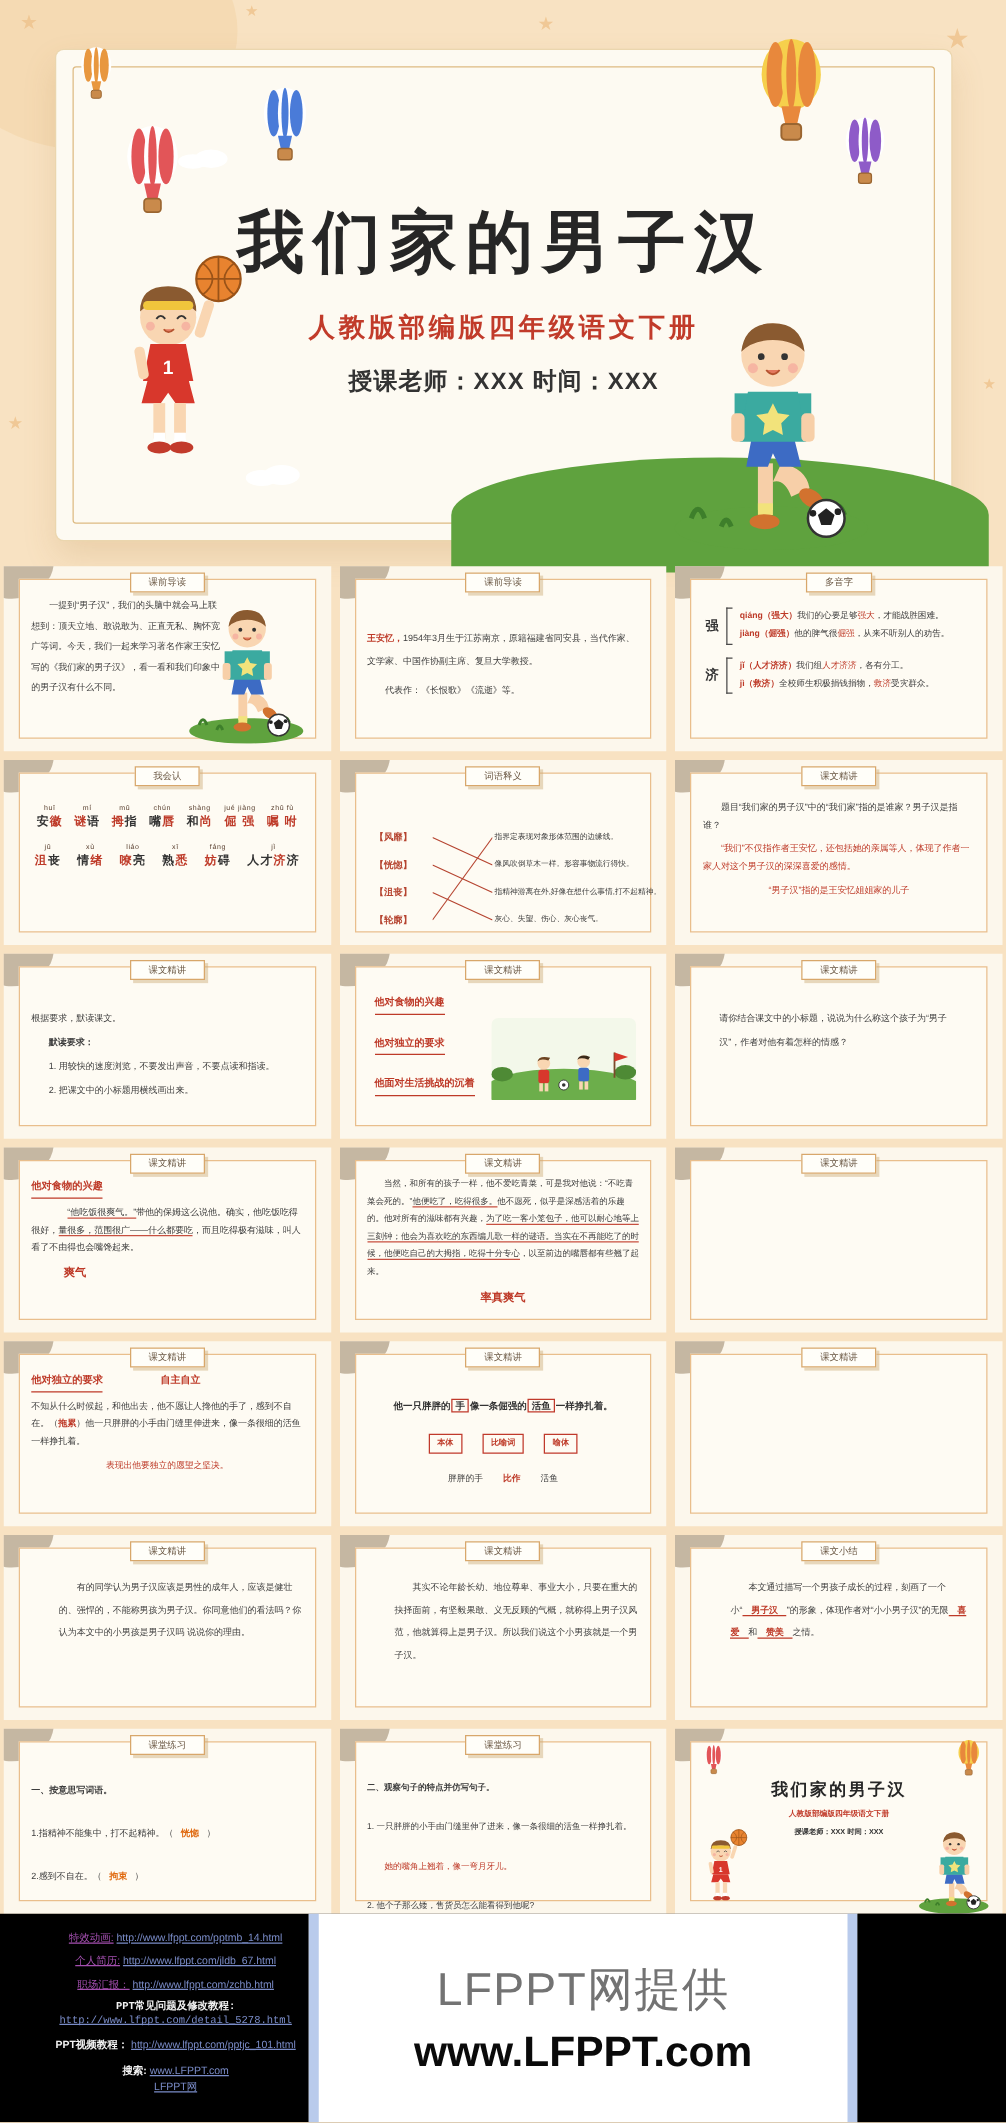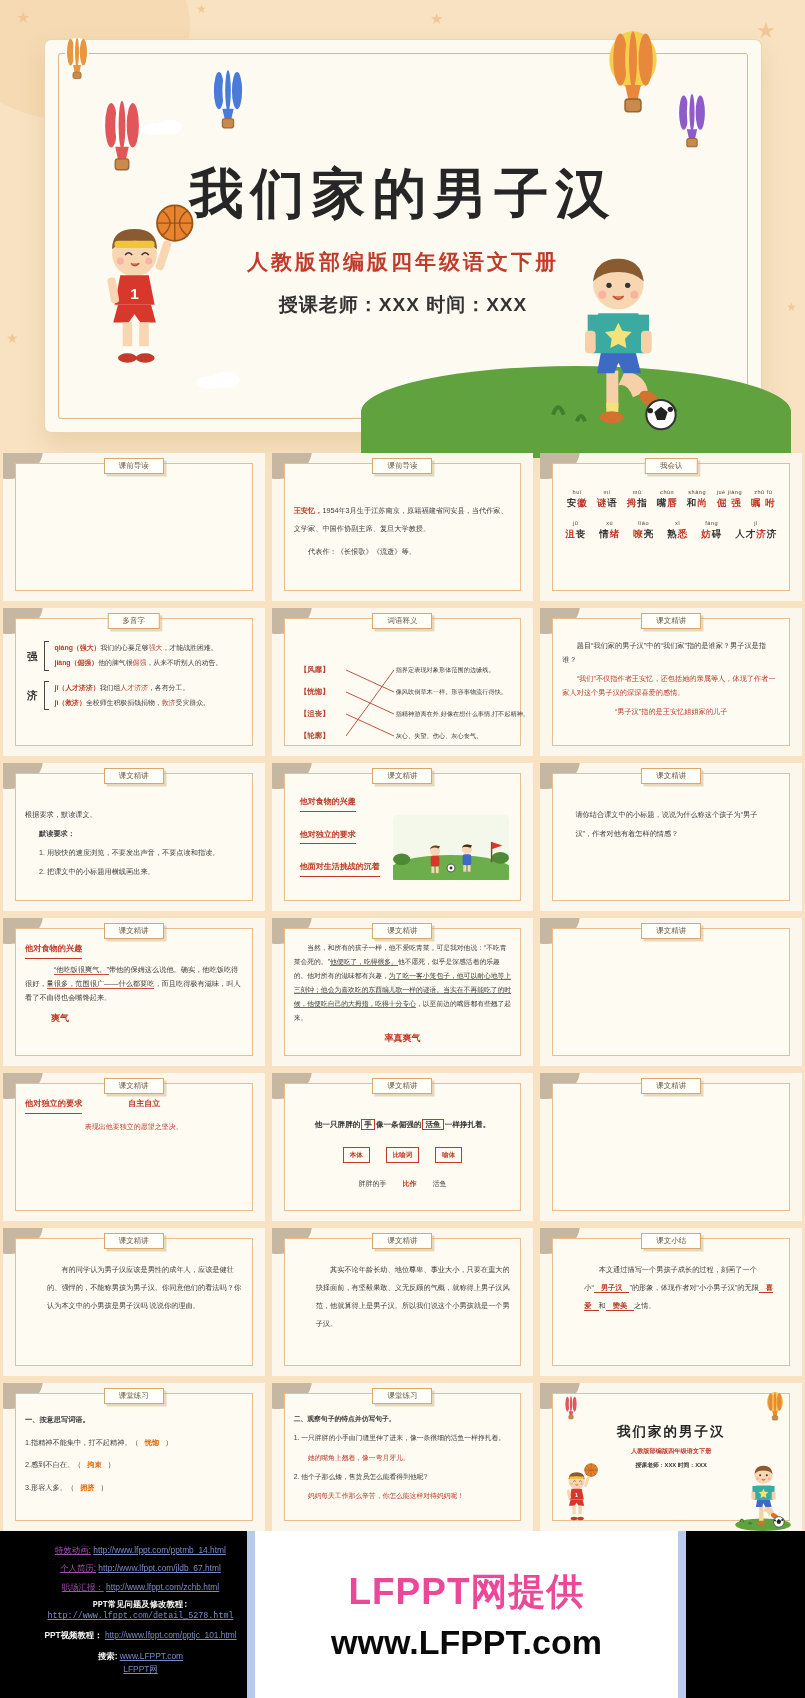--- a/index.html
+++ b/index.html
@@ -88,21 +88,21 @@
   .s14bottom{display:flex;justify-content:center;align-items:baseline;gap:16px;margin-top:14px;font-size:7px;}
   
   .c-s15{padding-top:14px;}
   .c-s15 .para{line-height:2.4;}
   .kword{color:#BE3A28;font-weight:bold;border-bottom:1px solid #BE3A28;}
   
   .c-justify .para{line-height:2.5;margin-top:10px;margin-left:22px;}
   
   .blank{color:#BE3A28;font-weight:bold;border-bottom:1px solid #BE3A28;padding:0 7px;}
   
-  .exq{margin:6px 0;}
+  .exq{margin:18px 0;}
   .c-s19 .exq{line-height:2.3;}
   .exa{color:#BE3A28;margin:2px 0 6px 14px;}
   
   .mini .m-title{position:absolute;top:40px;left:0;width:100%;text-align:center;font-size:13.5px;font-weight:bold;
                  letter-spacing:2px;color:#262626;}
   .mini .m-sub{position:absolute;top:64px;left:0;width:100%;text-align:center;font-size:6.2px;font-weight:bold;color:#C13B2A;}
   .mini .m-teach{position:absolute;top:78px;left:0;width:100%;text-align:center;font-size:5.8px;font-weight:bold;color:#333;}
   .mini .mboyL{position:absolute;left:14px;bottom:4px;width:52px;height:68px;}
   .mini .mboyR{position:absolute;right:10px;bottom:0px;width:58px;height:72px;}
   .mini .mbal1{left:22px;top:12px;width:18px;height:28px;}
@@ -111,21 +111,21 @@
   .footer{position:absolute;left:0;top:1531px;width:805px;height:167px;background:#000;display:flex;}
   .flinks{width:247px;box-sizing:border-box;padding:14px 0 0 34px;font-size:8.4px;line-height:1.35;}
   .fline{margin-bottom:7px;white-space:nowrap;text-align:center;}
   .fwrap{white-space:normal;font-family:Liberation Mono, monospace;}
   .flabel{color:#A44FB0;text-decoration:underline;cursor:pointer;}
   .furl{color:#7A8CC8;text-decoration:underline;cursor:pointer;}
   .flabel-w{color:#F2F2F2;font-weight:bold;}
   .fsearch{margin-top:9px;text-align:center;font-size:8.4px;line-height:1.5;}
   .promo{width:423px;background:#fff;border-left:8px solid #B9CBEC;border-right:8px solid #B9CBEC;
          display:flex;flex-direction:column;justify-content:center;align-items:center;text-decoration:none;cursor:pointer;}
-  .promo1{color:#ec4899;font-size:37px;font-weight:bold;letter-spacing:1px;}
+  .promo1{color:#737373;font-size:37px;font-weight:normal;letter-spacing:1px;}
   .promo2{color:#0A0A0A;font-size:34px;font-weight:bold;margin-top:6px;}
   .fspacer{flex:1;background:#000;}
 </style>
 </head>
 <body>
 
 <svg width="0" height="0" style="position:absolute" aria-hidden="true">
   <defs>
     <symbol id="sym-balloon" viewBox="0 0 40 62">
       <ellipse cx="20" cy="20" rx="15" ry="18" fill="var(--base,#fff)"></ellipse>
@@ -256,93 +256,35 @@
         <use href="#sym-boy-soccer"></use>
       </svg>
   </section>
 
   <section class="grid">
 
     <article class="thumb">
       <span class="corner"></span>
       <div class="frame"></div>
       <div class="badge">课前导读</div>
+      <div class="content c-s1">
+        <p class="para indent">一提到“男子汉”，我们的头脑中就会马上联想到：顶天立地、敢说敢为、正直无私、胸怀宽广等词。今天，我们一起来学习著名作家王安忆写的《我们家的男子汉》，看一看和我们印象中的男子汉有什么不同。</p>
+        <svg class="s1-boy">
+            <use href="#sym-boy-soccer"></use>
+          </svg>
+      </div>
     </article>
 
     <article class="thumb">
       <span class="corner"></span>
       <div class="frame"></div>
       <div class="badge">课前导读</div>
       <div class="content c-s2">
         <p class="para" style="margin-top:26px"><span class="rbold">王安忆，</span><span>1954年3月生于江苏南京，原籍福建省同安县，当代作家、文学家、中国作协副主席、复旦大学教授。</span></p>
         <p class="para indent">代表作：《长恨歌》《流逝》等。</p>
-      </div>
-    </article>
-
-    <article class="thumb">
-      <span class="corner"></span>
-      <div class="frame"></div>
-      <div class="badge">我会认</div>
-      <div class="content">
-        <div class="pyrow">
-          <span class="pyword">
-              <i class="py">huī</i>
-              <b class="wd"><span>安</span><span class="red">徽</span><span></span></b>
-            </span>
-          <span class="pyword">
-              <i class="py">mí</i>
-              <b class="wd"><span></span><span class="red">谜</span><span>语</span></b>
-            </span>
-          <span class="pyword">
-              <i class="py">mǔ</i>
-              <b class="wd"><span></span><span class="red">拇</span><span>指</span></b>
-            </span>
-          <span class="pyword">
-              <i class="py">chún</i>
-              <b class="wd"><span>嘴</span><span class="red">唇</span><span></span></b>
-            </span>
-          <span class="pyword">
-              <i class="py">shàng</i>
-              <b class="wd"><span>和</span><span class="red">尚</span><span></span></b>
-            </span>
-          <span class="pyword">
-              <i class="py">jué jiàng</i>
-              <b class="wd"><span class="red">倔 强</span></b>
-            </span>
-          <span class="pyword">
-              <i class="py">zhǔ fù</i>
-              <b class="wd"><span class="red">嘱 咐</span></b>
-            </span>
-        </div>
-        <div class="pyrow pyrow2">
-          <span class="pyword">
-              <i class="py">jǔ</i>
-              <b class="wd"><span class="red">沮</span><span>丧</span></b>
-            </span>
-          <span class="pyword">
-              <i class="py">xù</i>
-              <b class="wd"><span>情</span><span class="red">绪</span></b>
-            </span>
-          <span class="pyword">
-              <i class="py">liáo</i>
-              <b class="wd"><span class="red">嘹</span><span>亮</span></b>
-            </span>
-          <span class="pyword">
-              <i class="py">xī</i>
-              <b class="wd"><span>熟</span><span class="red">悉</span></b>
-            </span>
-          <span class="pyword">
-              <i class="py">fáng</i>
-              <b class="wd"><span class="red">妨</span><span>碍</span></b>
-            </span>
-          <span class="pyword">
-              <i class="py">jì</i>
-              <b class="wd"><span>人才</span><span class="red">济</span><span>济</span></b>
-            </span>
-        </div>
       </div>
     </article>
 
     <article class="thumb">
       <span class="corner"></span>
       <div class="frame"></div>
       <div class="badge">多音字</div>
       <div class="content mwrap">
         <div class="mrow">
           <span class="mchar">强</span>
@@ -352,20 +294,84 @@
             <div class="msent"><span class="rbold">jiàng（倔强）</span><span>他的脾气很</span><span class="red">倔强</span><span>，从来不听别人的劝告。</span></div>
           </div>
         </div>
         <div class="mrow">
           <span class="mchar">济</span>
           <span class="mbrace"></span>
           <div>
             <div class="msent"><span class="rbold">jǐ（人才济济）</span><span>我们组</span><span class="red">人才济济</span><span>，各有分工。</span></div>
             <div class="msent"><span class="rbold">jì（救济）</span><span>全校师生积极捐钱捐物，</span><span class="red">救济</span><span>受灾群众。</span></div>
           </div>
+        </div>
+      </div>
+    </article>
+
+    <article class="thumb">
+      <span class="corner"></span>
+      <div class="frame"></div>
+      <div class="badge">我会认</div>
+      <div class="content">
+        <div class="pyrow">
+          <span class="pyword">
+              <i class="py">huī</i>
+              <b class="wd"><span>安</span><span class="red">徽</span><span></span></b>
+            </span>
+          <span class="pyword">
+              <i class="py">mí</i>
+              <b class="wd"><span></span><span class="red">谜</span><span>语</span></b>
+            </span>
+          <span class="pyword">
+              <i class="py">mǔ</i>
+              <b class="wd"><span></span><span class="red">拇</span><span>指</span></b>
+            </span>
+          <span class="pyword">
+              <i class="py">chún</i>
+              <b class="wd"><span>嘴</span><span class="red">唇</span><span></span></b>
+            </span>
+          <span class="pyword">
+              <i class="py">shàng</i>
+              <b class="wd"><span>和</span><span class="red">尚</span><span></span></b>
+            </span>
+          <span class="pyword">
+              <i class="py">jué jiàng</i>
+              <b class="wd"><span class="red">倔 强</span></b>
+            </span>
+          <span class="pyword">
+              <i class="py">zhǔ fù</i>
+              <b class="wd"><span class="red">嘱 咐</span></b>
+            </span>
+        </div>
+        <div class="pyrow pyrow2">
+          <span class="pyword">
+              <i class="py">jǔ</i>
+              <b class="wd"><span class="red">沮</span><span>丧</span></b>
+            </span>
+          <span class="pyword">
+              <i class="py">xù</i>
+              <b class="wd"><span>情</span><span class="red">绪</span></b>
+            </span>
+          <span class="pyword">
+              <i class="py">liáo</i>
+              <b class="wd"><span class="red">嘹</span><span>亮</span></b>
+            </span>
+          <span class="pyword">
+              <i class="py">xī</i>
+              <b class="wd"><span>熟</span><span class="red">悉</span></b>
+            </span>
+          <span class="pyword">
+              <i class="py">fáng</i>
+              <b class="wd"><span class="red">妨</span><span>碍</span></b>
+            </span>
+          <span class="pyword">
+              <i class="py">jì</i>
+              <b class="wd"><span>人才</span><span class="red">济</span><span>济</span></b>
+            </span>
         </div>
       </div>
     </article>
 
     <article class="thumb">
       <span class="corner"></span>
       <div class="frame"></div>
       <div class="badge">词语释义</div>
       <div class="content">
         <svg class="s5-lines" viewBox="0 0 48 92" preserveAspectRatio="none">
@@ -464,20 +470,21 @@
 
     <article class="thumb">
       <span class="corner"></span>
       <div class="frame"></div>
       <div class="badge">课文精讲</div>
       <div class="content">
         <div class="s13top">
           <span class="h-red">他对独立的要求</span>
           <span class="rbold" style="font-size:8px">自主自立</span>
         </div>
+        <p class="para"><span>不知从什么时候起，和他出去，他不愿让人搀他的手了，感到不自在。（</span><span class="rbold">拖累</span><span>）他一只胖胖的小手由门缝里伸进来，像一条很细的活鱼一样挣扎着。</span></p>
         <p class="note red center" style="font-size:7px;margin-top:6px">表现出他要独立的愿望之坚决。</p>
       </div>
     </article>
 
     <article class="thumb">
       <span class="corner"></span>
       <div class="frame"></div>
       <div class="badge">课文精讲</div>
       <div class="content">
         <div class="s14sent"><span>他一只胖胖的</span><span class="boxed">手</span><span>像一条倔强的</span><span class="boxed">活鱼</span><span>一样挣扎着。</span></div>

